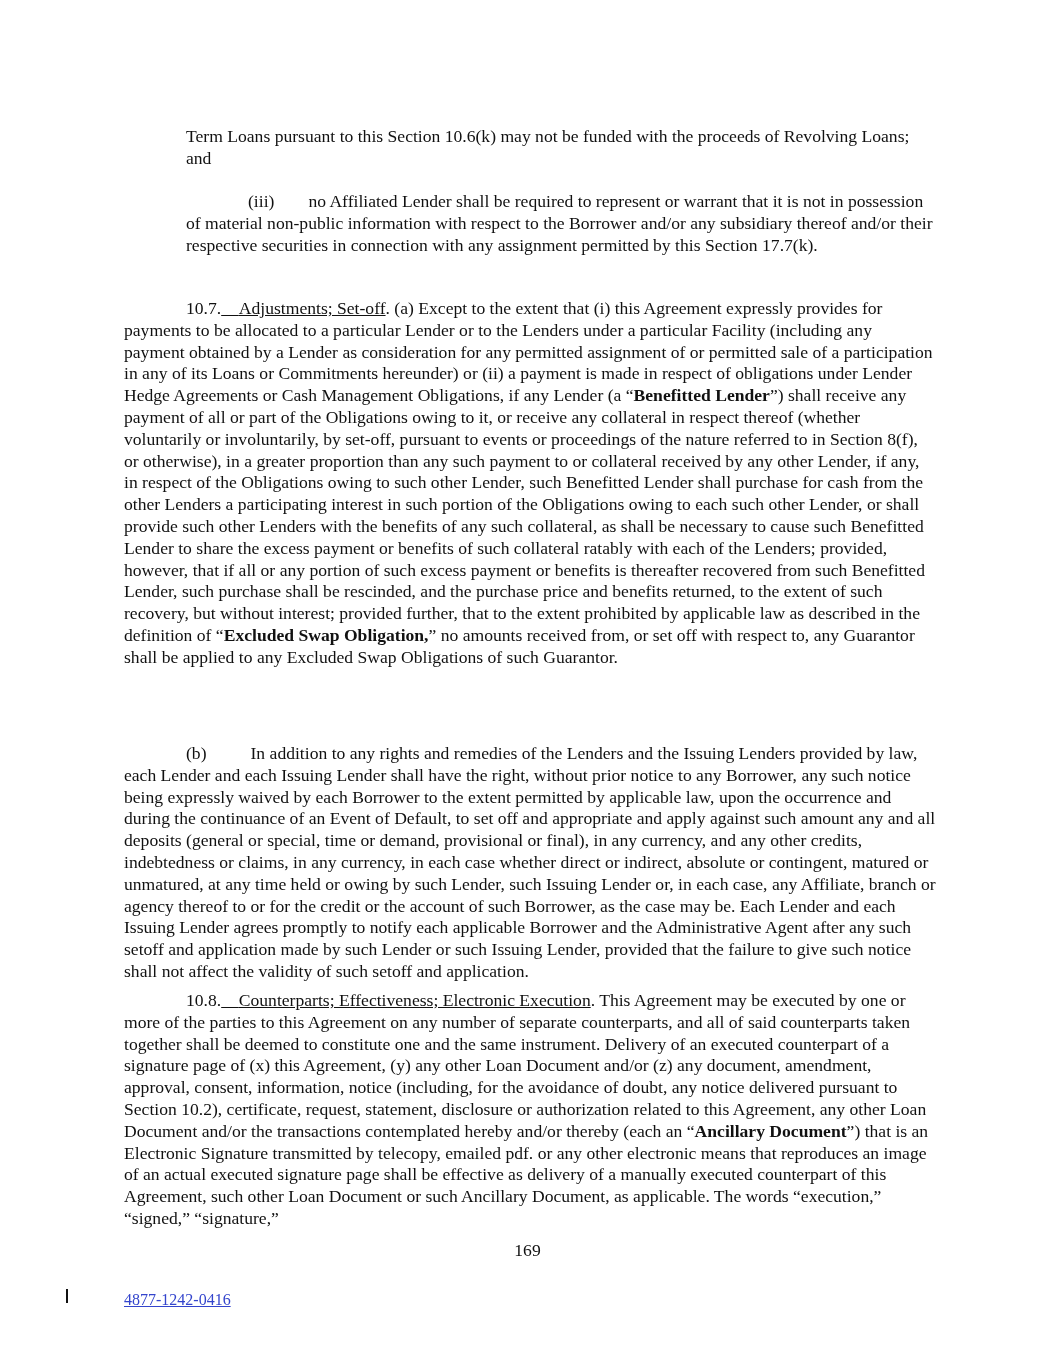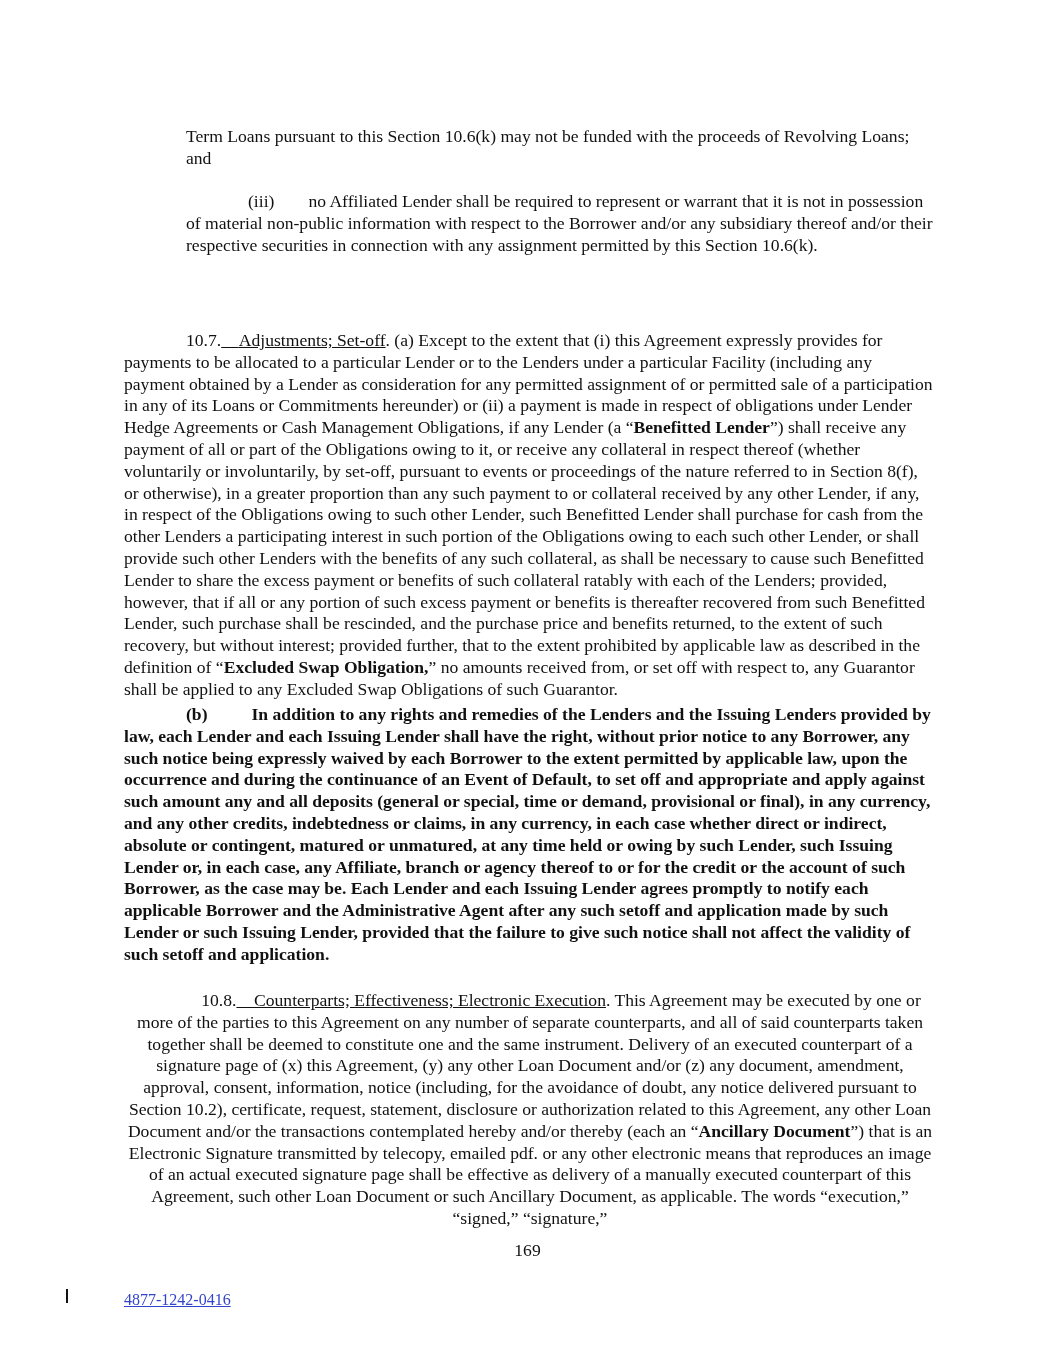--- a/index.html
+++ b/index.html
@@ -19,31 +19,31 @@
 </head>
 <body>
 
 <div class="page">
 
   <p class="p" style="top:126px; padding-left:62px; width:750px;">
     <span>Term Loans pursuant to this Section 10.6(k) may not be funded with the proceeds of Revolving Loans; and</span>
   </p>
 
   <p class="p" style="top:191px; padding-left:62px; width:750px;">
-    <span class="ind"></span><span>(iii)</span><span class="tab"></span><span>no Affiliated Lender shall be required to represent or warrant that it is not in possession of material non-public information with respect to the Borrower and/or any subsidiary thereof and/or their respective securities in connection with any assignment permitted by this Section 10.6(k).</span>
+    <span class="ind"></span><span>(iii)</span><span class="tab"></span><span>no Affiliated Lender shall be required to represent or warrant that it is not in possession of material non-public information with respect to the Borrower and/or any subsidiary thereof and/or their respective securities in connection with any assignment permitted by this Section 17.7(k).</span>
   </p>
 
-  <p class="p" style="top:298px;margin-top:32px;">
+  <p class="p" style="top:298px;">
     <span class="ind"></span><span>10.7.</span><span class="u">&nbsp;&nbsp;&nbsp;&nbsp;<span>Adjustments; Set-off</span></span><span>.  (a) Except to the extent that (i) this Agreement expressly provides for payments to be allocated to a particular Lender or to the Lenders under a particular Facility (including any payment obtained by a Lender as consideration for any permitted assignment of or permitted sale of a participation in any of its Loans or Commitments hereunder) or (ii) a payment is made in respect of obligations under Lender Hedge Agreements or Cash Management Obligations, if any Lender (a “</span><b>Benefitted Lender</b><span>”) shall receive any payment of all or part of the Obligations owing to it, or receive any collateral in respect thereof (whether voluntarily or involuntarily, by set-off, pursuant to events or proceedings of the nature referred to in Section 8(f), or otherwise), in a greater proportion than any such payment to or collateral received by any other Lender, if any, in respect of the Obligations owing to such other Lender, such Benefitted Lender shall purchase for cash from the other Lenders a participating interest in such portion of the Obligations owing to each such other Lender, or shall provide such other Lenders with the benefits of any such collateral, as shall be necessary to cause such Benefitted Lender to share the excess payment or benefits of such collateral ratably with each of the Lenders; provided, however, that if all or any portion of such excess payment or benefits is thereafter recovered from such Benefitted Lender, such purchase shall be rescinded, and the purchase price and benefits returned, to the extent of such recovery, but without interest; provided further, that to the extent prohibited by applicable law as described in the definition of “</span><b>Excluded Swap Obligation,</b><span>” no amounts received from, or set off with respect to, any Guarantor shall be applied to any Excluded Swap Obligations of such Guarantor.</span>
   </p>
 
-  <p class="p" style="top:704px;font-weight:bold;">
+  <p class="p" style="top:743px;">
     <span class="ind"></span><span>(b)</span><span class="tabb"></span><span>In addition to any rights and remedies of the Lenders and the Issuing Lenders provided by law, each Lender and each Issuing Lender shall have the right, without prior notice to any Borrower, any such notice being expressly waived by each Borrower to the extent permitted by applicable law, upon the occurrence and during the continuance of an Event of Default, to set off and appropriate and apply against such amount any and all deposits (general or special, time or demand, provisional or final), in any currency, and any other credits, indebtedness or claims, in any currency, in each case whether direct or indirect, absolute or contingent, matured or unmatured, at any time held or owing by such Lender, such Issuing Lender or, in each case, any Affiliate, branch or agency thereof to or for the credit or the account of such Borrower, as the case may be. Each Lender and each Issuing Lender agrees promptly to notify each applicable Borrower and the Administrative Agent after any such setoff and application made by such Lender or such Issuing Lender, provided that the failure to give such notice shall not affect the validity of such setoff and application.</span>
   </p>
 
-  <p class="p" style="top:990px;text-align:center;">
+  <p class="p" style="top:990px;">
     <span class="ind"></span><span>10.8.</span><span class="u">&nbsp;&nbsp;&nbsp;&nbsp;<span>Counterparts; Effectiveness; Electronic Execution</span></span><span>. This Agreement may be executed by one or more of the parties to this Agreement on any number of separate counterparts, and all of said counterparts taken together shall be deemed to constitute one and the same instrument. Delivery of an executed counterpart of a signature page of (x) this Agreement, (y) any other Loan Document and/or (z) any document, amendment, approval, consent, information, notice (including, for the avoidance of doubt, any notice delivered pursuant to Section 10.2), certificate, request, statement, disclosure or authorization related to this Agreement, any other Loan Document and/or the transactions contemplated hereby and/or thereby (each an “</span><b>Ancillary Document</b><span>”) that is an Electronic Signature transmitted by telecopy, emailed pdf. or any other electronic means that reproduces an image of an actual executed signature page shall be effective as delivery of a manually executed counterpart of this Agreement, such other Loan Document or such Ancillary Document, as applicable.  The words “execution,” “signed,” “signature,”</span>
   </p>
 
   <div class="pagenum">169</div>
   <div class="bar"></div>
   <a class="docid">4877-1242-0416</a>
 </div>
 
 </body></html>

